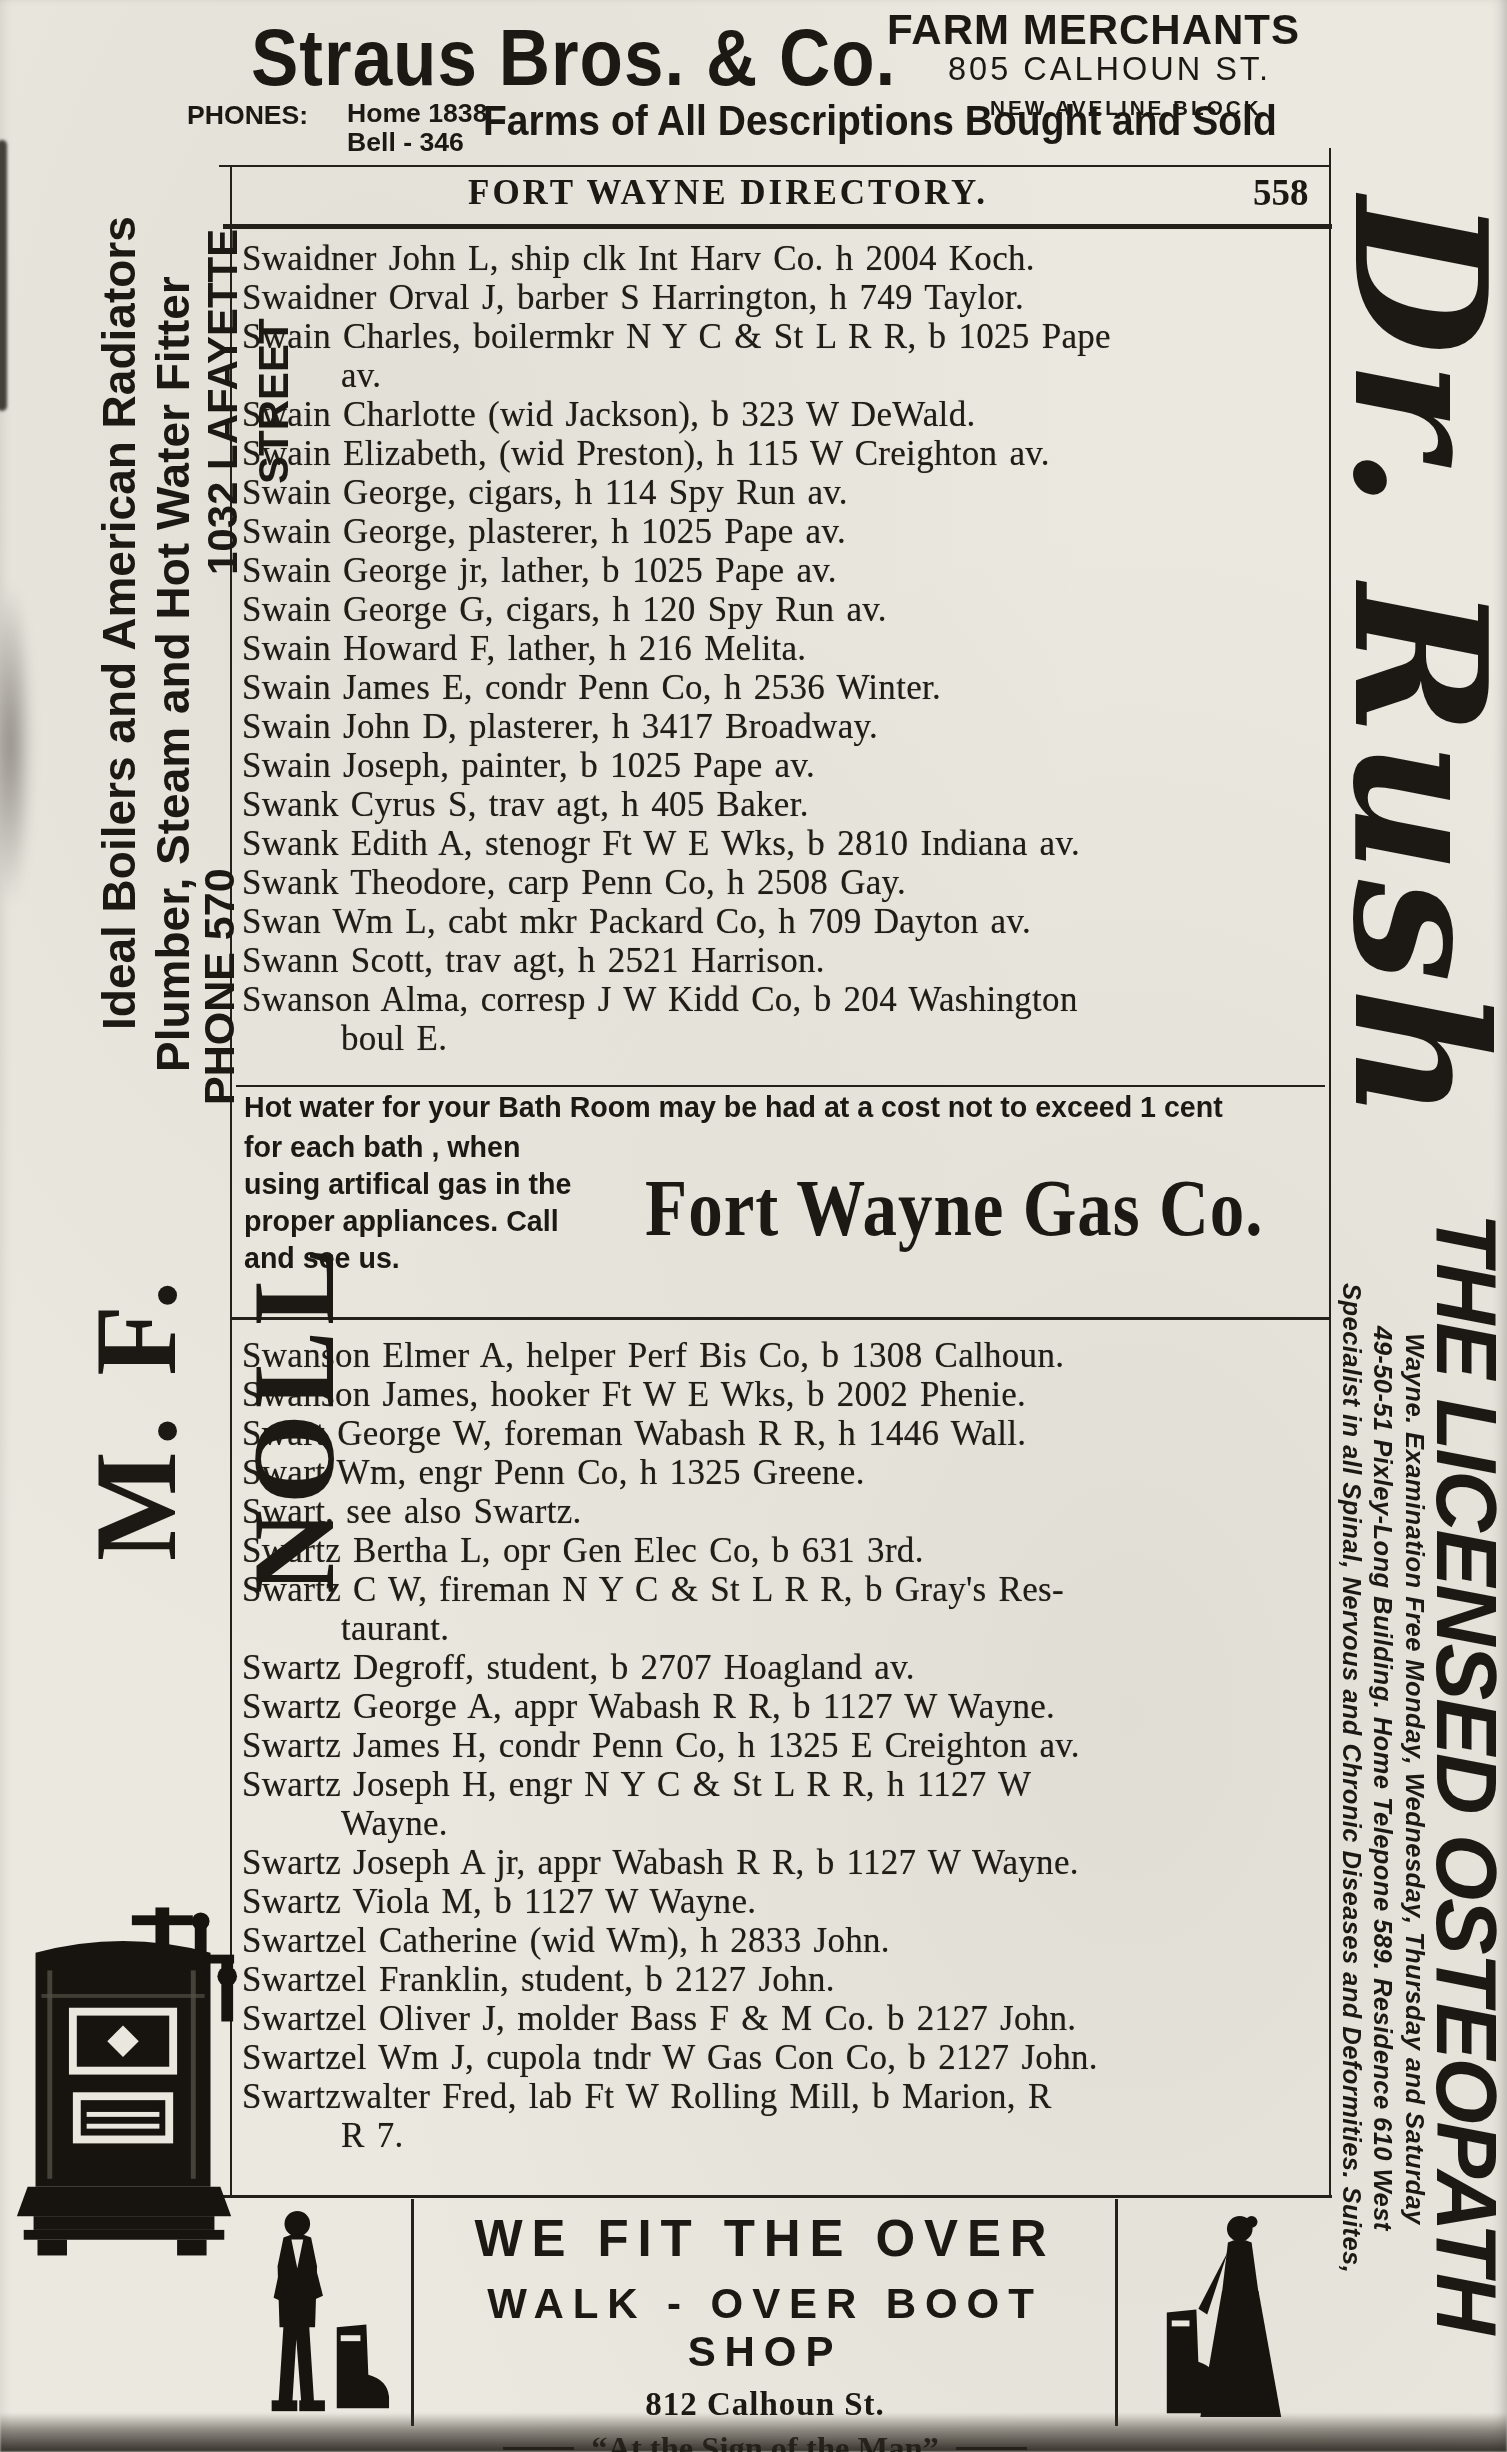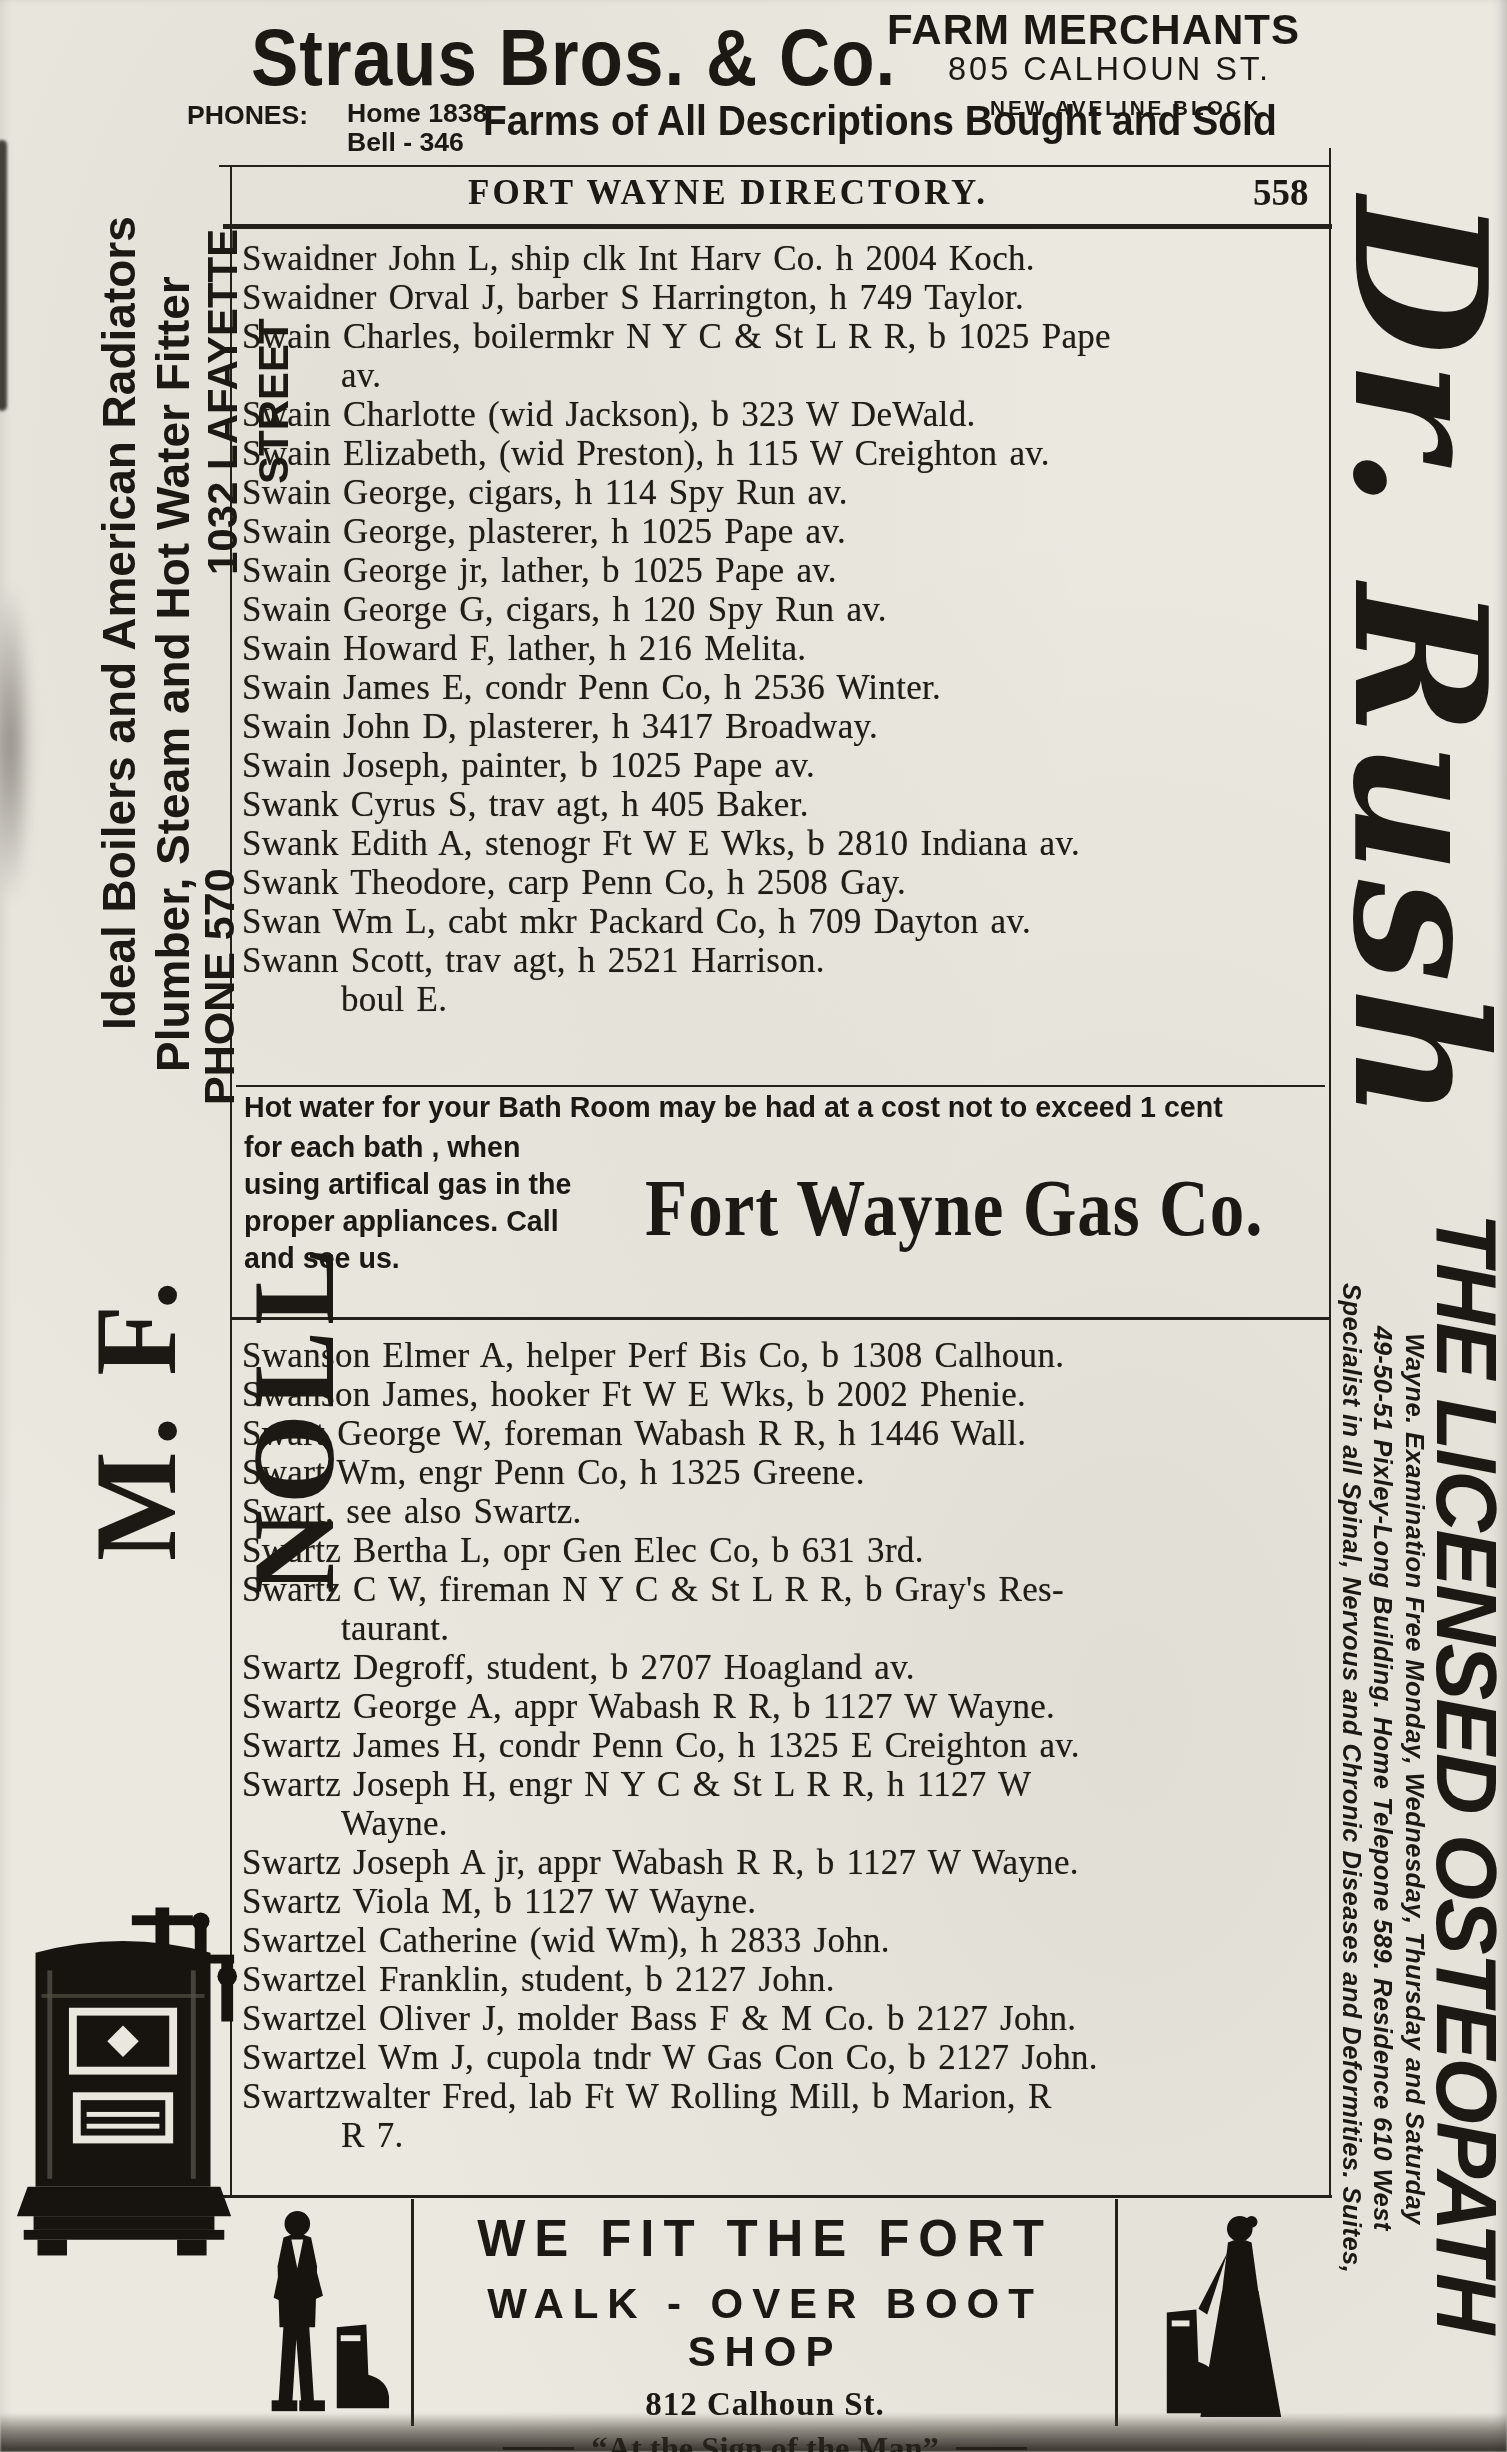--- a/index.html
+++ b/index.html
@@ -85,20 +85,21 @@
       <div class="dir-line">Swain George G, cigars, h 120 Spy Run av.</div>
       <div class="dir-line">Swain Howard F, lather, h 216 Melita.</div>
       <div class="dir-line">Swain James E, condr Penn Co, h 2536 Winter.</div>
       <div class="dir-line">Swain John D, plasterer, h 3417 Broadway.</div>
       <div class="dir-line">Swain Joseph, painter, b 1025 Pape av.</div>
       <div class="dir-line">Swank Cyrus S, trav agt, h 405 Baker.</div>
       <div class="dir-line">Swank Edith A, stenogr Ft W E Wks, b 2810 Indiana av.</div>
       <div class="dir-line">Swank Theodore, carp Penn Co, h 2508 Gay.</div>
       <div class="dir-line">Swan Wm L, cabt mkr Packard Co, h 709 Dayton av.</div>
       <div class="dir-line">Swann Scott, trav agt, h 2521 Harrison.</div>
+      <div class="dir-line">Swanson Alma, corresp J W Kidd Co, b 204 Washington</div>
       <div class="dir-line indent">boul E.</div>
     </div>
 
   <div class="rule" style="left:236px;top:1085px;width:1089px;height:2px;"></div>
 
   <div class="abs gas-intro" style="left:244px;top:1091px;">Hot water for your Bath Room may be had at a cost not to exceed 1 cent</div>
   <div class="abs" style="left:244px;top:1129px;">
       <div class="gas-line">for  each  bath ,  when</div>
       <div class="gas-line">using artifical gas in the</div>
       <div class="gas-line">proper appliances.   Call</div>
@@ -169,21 +170,21 @@
   <div class="abs vdown rush" style="left:1332px;top:182px;width:175px;height:960px;line-height:175px;">Dr. Rush</div>
   <div class="abs vdown rdetail" style="left:1336px;top:1153px;width:29.6px;height:1251px;line-height:29.6px;">Specialist in all Spinal, Nervous and Chronic Diseases and Deformities.  Suites,</div>
   <div class="abs vdown rdetail" style="left:1367px;top:1153px;width:29.6px;height:1251px;line-height:29.6px;">49-50-51 Pixley-Long Building.   Home Telepone 589.   Residence 610 West</div>
   <div class="abs vdown rdetail" style="left:1399px;top:1153px;width:29.6px;height:1251px;line-height:29.6px;">Wayne.   Examination Free Monday, Wednesday, Thursday and Saturday</div>
   <div class="abs vdown osteo" style="left:1426px;top:1148px;width:81px;height:1249px;line-height:81px;">THE LICENSED OSTEOPATH</div>
 
   <div class="rule" style="left:411px;top:2199px;width:3px;height:227px;"></div>
   <div class="rule" style="left:1115px;top:2199px;width:3px;height:227px;"></div>
 
   <div class="boot-center">
-    <div class="boot-head">WE FIT THE FORT</div>
+    <div class="boot-head">WE FIT THE OVER</div>
     <div class="boot-shop">WALK - OVER BOOT SHOP</div>
     <div class="boot-addr">812 Calhoun St.</div>
     <div class="boot-slogan">
       <span class="dash"></span>
       <span>“At the Sign of the Man”</span>
       <span class="dash"></span>
     </div>
   </div>
 
   <svg class="abs" style="left:244px;top:2207px;" width="150" height="217" viewBox="0 0 152 220">

